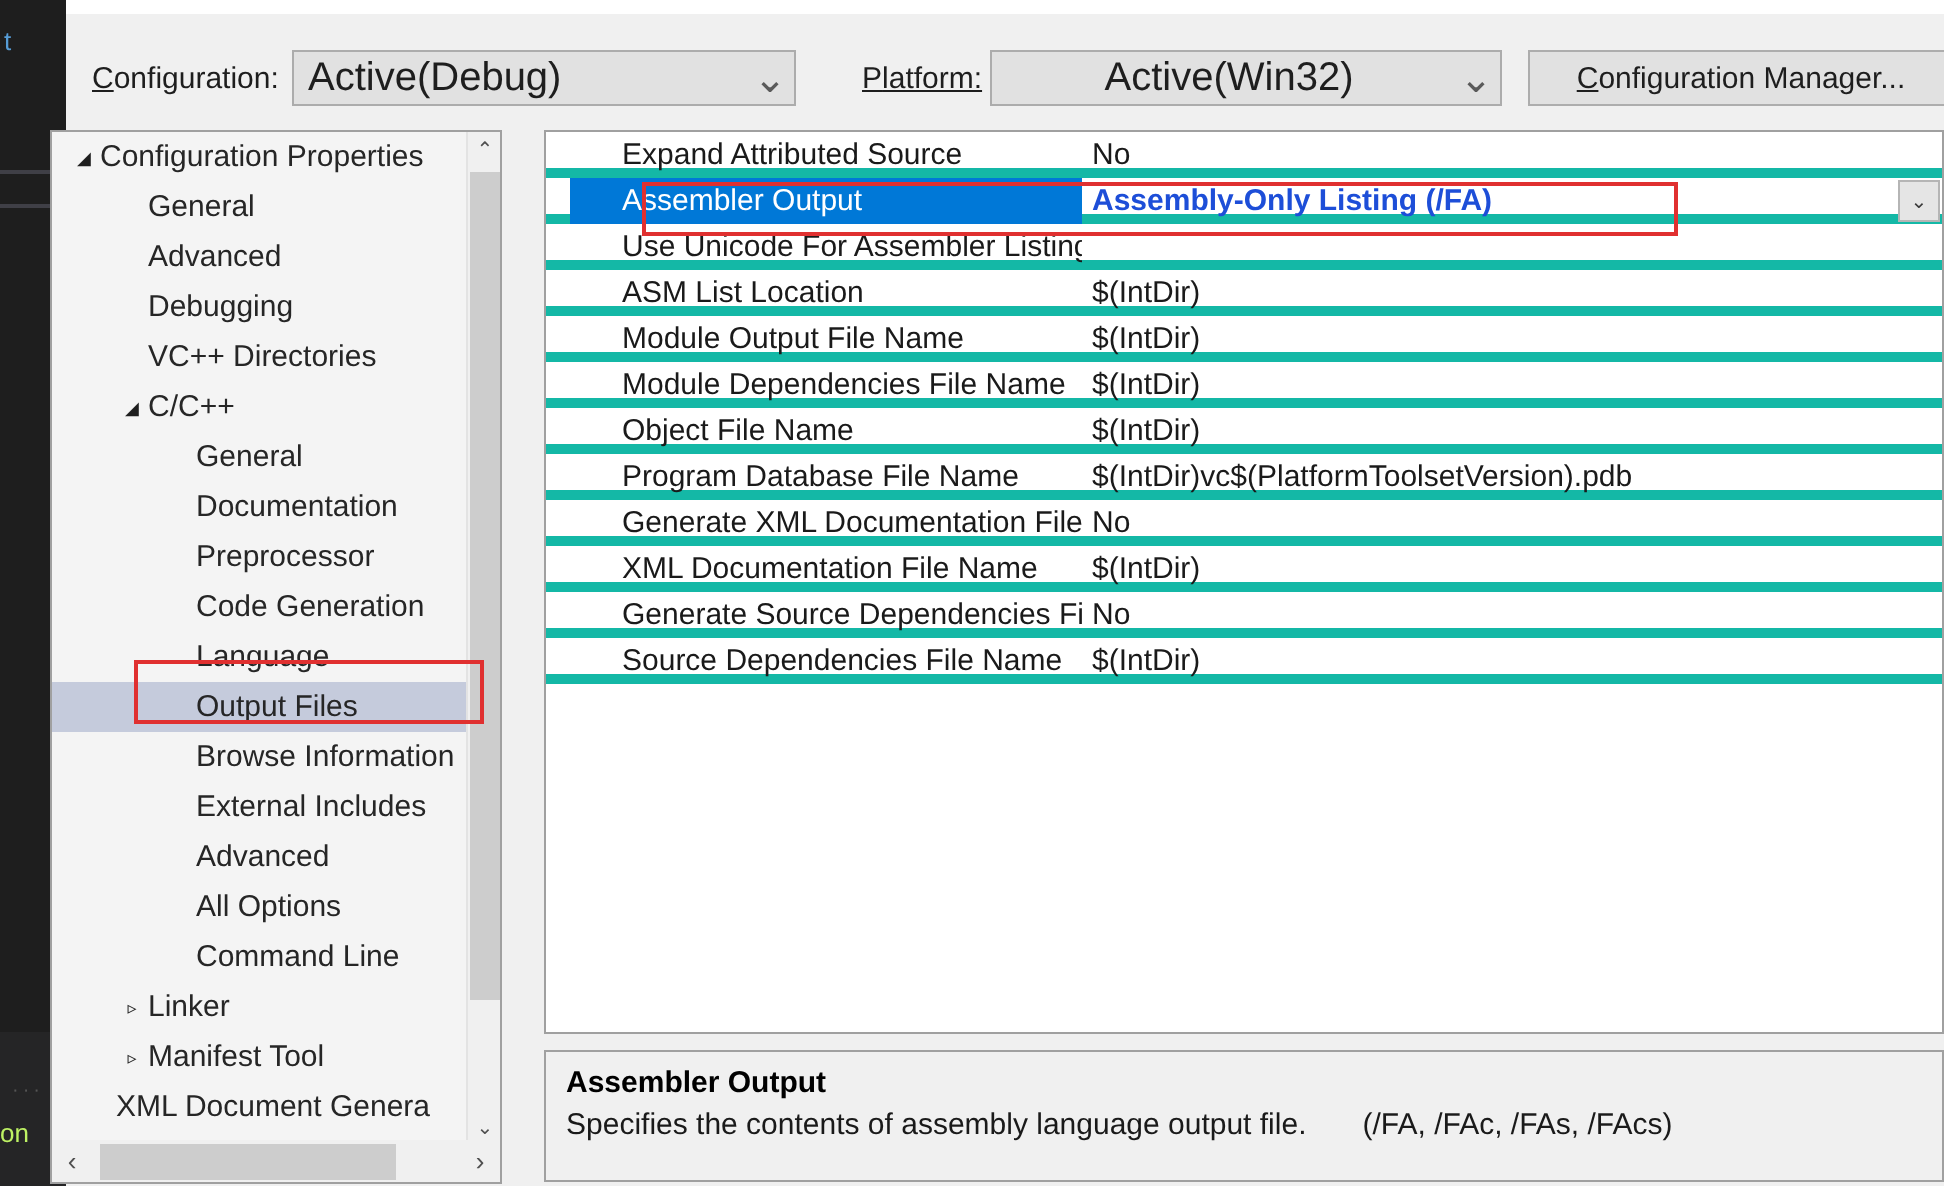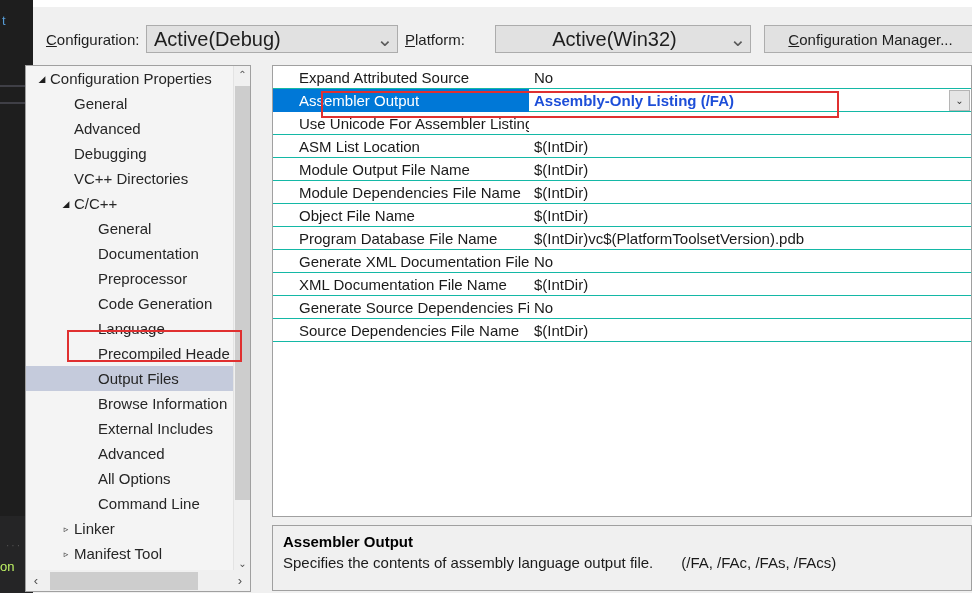--- a/index.html
+++ b/index.html
@@ -62,21 +62,21 @@
   .lbl {
     position: absolute;
     font-size: 15px;
     color: #1e1e1e;
     line-height: 1;
     white-space: nowrap;
   }
   .lbl u { text-decoration: underline; }
 
   .label-config   { left: 13px; top: 12px; }
-  .label-platform { left: 372px; top: 12px; }
+  .label-platform { left: 398px; top: 12px; text-decoration: underline; }
 
   .combo {
     position: absolute;
     height: 28px;
     background: #e1e1e1;
     border: 1px solid #acacac;
     display: flex;
     align-items: center;
     padding: 0 0 0 7px;
     font-size: 20px;
@@ -191,24 +191,24 @@
     left: 239px; top: 65px;
     width: 700px; height: 452px;
     background: #ffffff;
     border: 1px solid #a0a0a0;
     overflow: hidden;
   }
   .grow {
     position: relative;
     height: 23px;
     display: flex;
-    align-items: center;
-    border-bottom: 1px solid #14b8a6;
+    border-bottom: 5px solid #14b8a6;
     font-size: 15px;
     color: #1a1a1a;
+    padding-left: 12px;
   }
   .grow .gname {
     flex: 0 0 256px;
     width: 256px;
     padding-left: 26px;
     white-space: nowrap;
     overflow: hidden;
     height: 23px;
     line-height: 23px;
   }
@@ -347,24 +347,20 @@
             <span class="tlabel">Preprocessor</span>
           </div>
           <div class="tnode d2">
             <span class="arrow"></span>
             <span class="tlabel">Code Generation</span>
           </div>
           <div class="tnode d2">
             <span class="arrow"></span>
             <span class="tlabel">Language</span>
           </div>
-          <div class="tnode d2">
-            <span class="arrow"></span>
-            <span class="tlabel">Precompiled Heade</span>
-          </div>
           <div class="tnode d2 sel">
             <span class="arrow"></span>
             <span class="tlabel">Output Files</span>
           </div>
           <div class="tnode d2">
             <span class="arrow"></span>
             <span class="tlabel">Browse Information</span>
           </div>
           <div class="tnode d2">
             <span class="arrow"></span>

